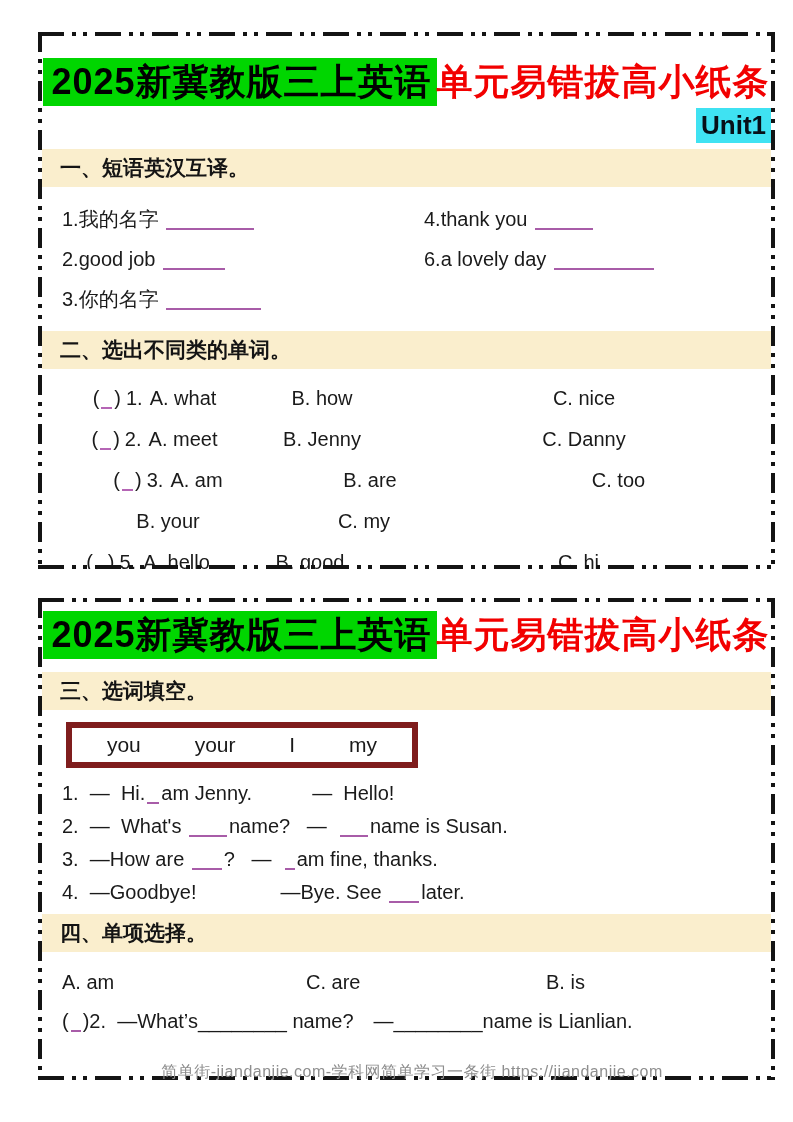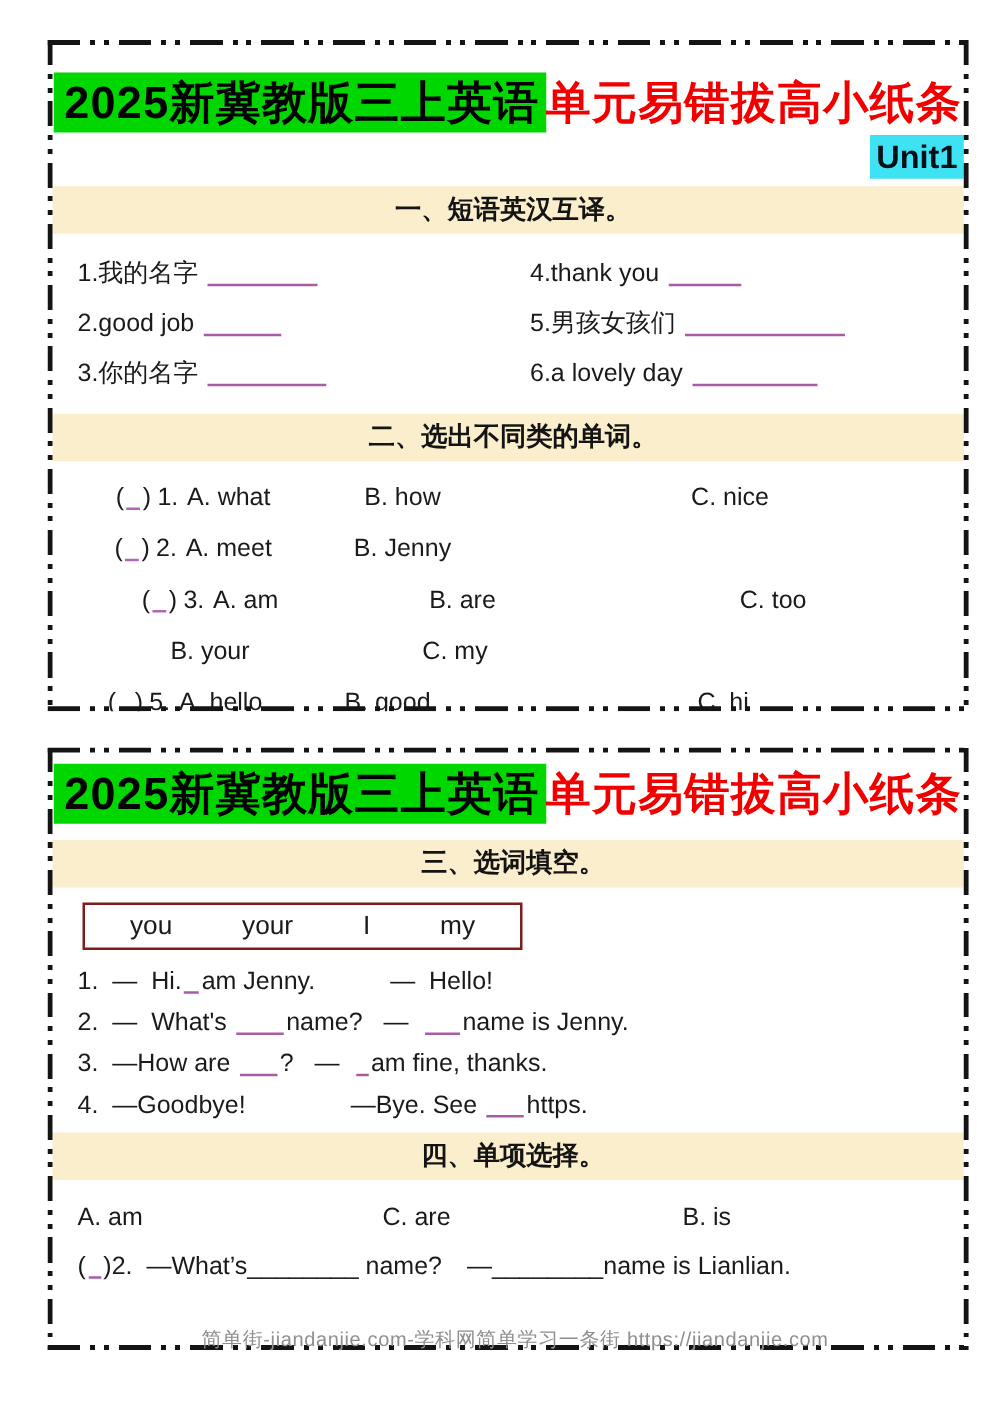--- a/index.html
+++ b/index.html
@@ -21,40 +21,40 @@
   .edge.lft{left:0;}
   .edge.rgt{right:0;}
 
   .title-row{text-align:center;margin-top:21px;font-size:36px;font-weight:bold;line-height:1.38;letter-spacing:1px;white-space:nowrap;}
   .card2 .title-row{margin-top:8px;}
   .hl-green{background:#00d600;color:#000000;padding:3px 5px 4px 8px;}
   .title-red{color:#f20000;}
   .unit-row{text-align:right;margin-top:3px;}
   .hl-cyan{background:#3fe2f2;color:#071018;font-weight:bold;font-size:26px;padding:2px 5px 3px 5px;}
 
-  .sec-bar{background:#faeecd;color:#141414;font-weight:bold;font-size:21px;line-height:22px;padding:8px 10px 8px 18px;margin-top:8px;text-align:center;}
+  .sec-bar{background:#faeecd;color:#141414;font-weight:bold;font-size:21px;line-height:22px;padding:8px 10px 8px 18px;margin-top:8px;}
   .card2 .sec-bar{margin-top:12px;}
   .sec-bar.s4bar{margin-top:2px;}
 
   .line{font-size:20px;line-height:22px;color:#1a1a1a;}
   .line .t{white-space:pre;}
   .blank{display:inline-block;height:13px;border-bottom:2px solid #a85ca8;position:relative;top:4px;margin:0 2px;}
   .sp{display:inline-block;height:1px;}
 
   .s1-grid{display:grid;grid-template-columns:362px 1fr;grid-auto-flow:column;grid-template-rows:repeat(3,40px);align-items:center;padding:12px 0 4px 20px;}
 
   .s2-wrap{padding:9px 0 0 20px;text-align:center;}
   .w-row{display:grid;grid-template-columns:185px 150px 1fr;height:41px;align-items:center;font-size:20px;}
   .w-row.r3{grid-template-columns:212px 152px 1fr;gap:20px;}
   .w-row.r4{grid-template-columns:212px 180px 1fr;}
   .w-row.r5{grid-template-columns:172px 152px 1fr;}
   .pblank{display:inline-block;width:11px;height:12px;border-bottom:2px solid #b565b5;position:relative;top:4px;margin:0 2px;}
   .qnum{margin:0 7px 0 5px;}
 
-  .wb{border:2px solid #7f1d1d;width:352px;box-sizing:border-box;margin:12px 0 6px 24px;display:flex;justify-content:space-around;padding:5px 8px;font-size:21px;}
+  .wb{border:6px solid #7f1d1d;width:352px;box-sizing:border-box;margin:12px 0 6px 24px;display:flex;justify-content:space-around;padding:5px 8px;font-size:21px;}
   .wb span{display:inline-block;}
 
   .s3-lines{padding:8px 0 0 20px;}
   .s3-lines .line{margin-bottom:11px;}
 
   .s4-line{padding-left:20px;margin-top:17px;}
   .abc-row{display:grid;grid-template-columns:244px 240px 1fr;padding-left:20px;font-size:20px;line-height:22px;margin-top:19px;}
 
   .footer{position:absolute;left:11px;right:0;top:1062px;text-align:center;color:#8e8e8e;font-size:16px;letter-spacing:0.5px;z-index:3;}
 </style>
@@ -77,35 +77,35 @@
       <span class="hl-cyan">Unit1</span>
     </div>
 
     <div class="sec-bar">一、短语英汉互译。</div>
 
     <div class="s1-grid">
         <div class="line"><span class="t">1.我的名字 </span><span class="blank" style="width: 88px;"></span></div>
         <div class="line"><span class="t">2.good job </span><span class="blank" style="width: 62px;"></span></div>
         <div class="line"><span class="t">3.你的名字 </span><span class="blank" style="width: 95px;"></span></div>
         <div class="line"><span class="t">4.thank you </span><span class="blank" style="width: 58px;"></span></div>
-        <div class="line"><span class="t">5.男孩女孩们 </span><span class="blank" style="width: 128px;"></span></div>
         <div class="line"><span class="t">6.a lovely day </span><span class="blank" style="width: 100px;"></span></div>
       </div>
 
     <div class="sec-bar">二、选出不同类的单词。</div>
 
     <div class="s2-wrap">
       <div class="w-row r1">
         <span class="cell1"><span>(</span><span class="pblank"></span><span>)</span><span class="qnum">1.</span><span>A. what</span></span>
         <span>B. how</span>
         <span>C. nice</span>
       </div>
       <div class="w-row r2">
         <span class="cell1"><span>(</span><span class="pblank"></span><span>)</span><span class="qnum">2.</span><span>A. meet</span></span>
         <span>B. Jenny</span>
+        <span>C. Danny</span>
       </div>
       <div class="w-row r3">
         <span class="cell1"><span>(</span><span class="pblank"></span><span>)</span><span class="qnum">3.</span><span>A. am</span></span>
         <span>B. are</span>
         <span>C. too</span>
       </div>
       <div class="w-row r4">
         <span>B. your</span>
         <span>C. my</span>
       </div>
@@ -131,23 +131,23 @@
 
     <div class="wb">
       <span>you</span>
       <span>your</span>
       <span>I</span>
       <span>my</span>
     </div>
 
     <div class="s3-lines">
         <div class="line"><span class="t">1.  —  Hi.</span><span class="blank" style="width: 12px;"></span><span class="t">am Jenny.</span><span class="sp" style="width: 60px;"></span><span class="t">—  Hello!</span></div>
-        <div class="line"><span class="t">2.  —  What's </span><span class="blank" style="width: 38px;"></span><span class="t">name?   —  </span><span class="blank" style="width: 28px;"></span><span class="t">name is Jenny.</span></div>
+        <div class="line"><span class="t">2.  —  What's </span><span class="blank" style="width: 38px;"></span><span class="t">name?   —  </span><span class="blank" style="width: 28px;"></span><span class="t">name is Susan.</span></div>
         <div class="line"><span class="t">3.  —How are </span><span class="blank" style="width: 30px;"></span><span class="t">?   —  </span><span class="blank" style="width: 10px;"></span><span class="t">am fine, thanks.</span></div>
-        <div class="line"><span class="t">4.  —Goodbye!</span><span class="sp" style="width: 84px;"></span><span class="t">—Bye. See </span><span class="blank" style="width: 30px;"></span><span class="t">https.</span></div>
+        <div class="line"><span class="t">4.  —Goodbye!</span><span class="sp" style="width: 84px;"></span><span class="t">—Bye. See </span><span class="blank" style="width: 30px;"></span><span class="t">later.</span></div>
       </div>
 
     <div class="sec-bar s4bar">四、单项选择。</div>
 
     <div class="abc-row">
       <span>A. am</span>
       <span>C. are</span>
       <span>B. is</span>
     </div>
     <div class="s4-line">

